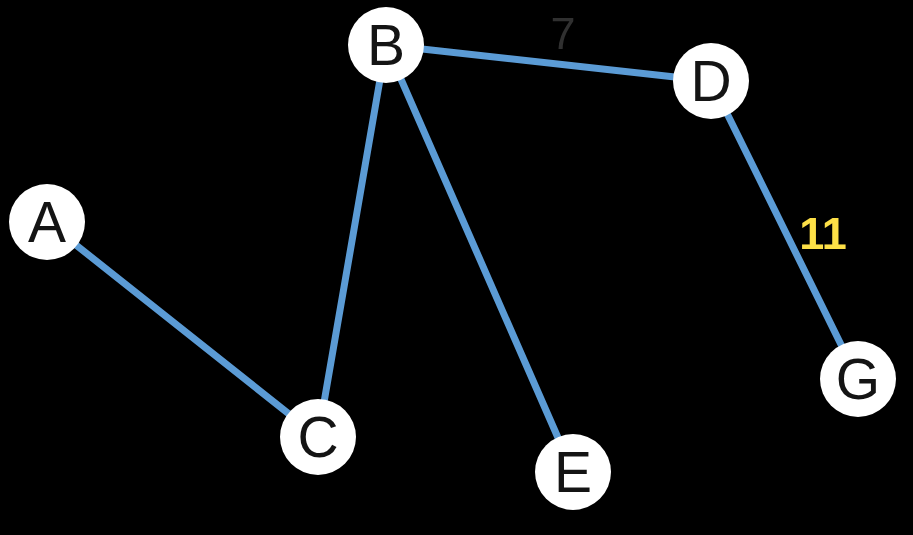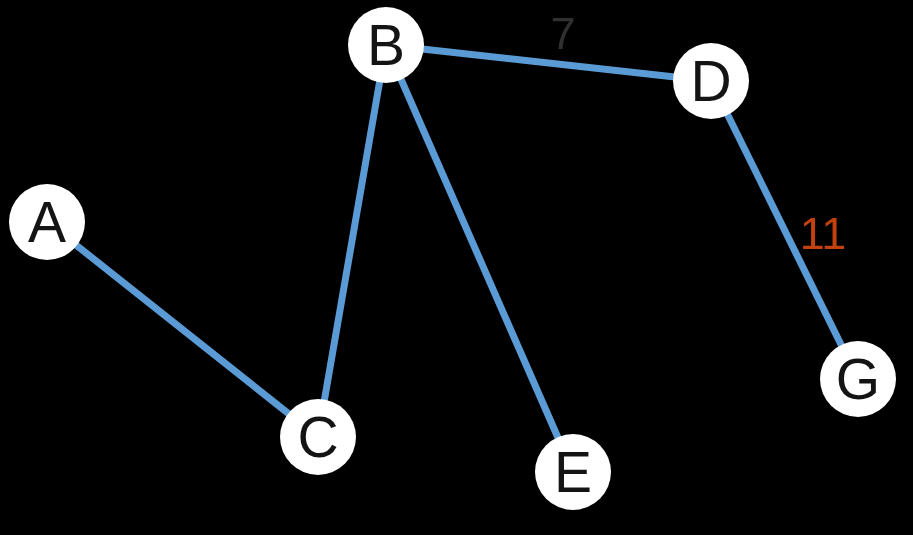--- a/index.html
+++ b/index.html
@@ -74,14 +74,14 @@
         <span class="node-label" style="color: rgb(20, 20, 20);">D</span>
       </div>
       <div class="node" style="left: 535px; top: 434px; width: 76px; height: 76px; background: rgb(255, 255, 255);">
         <span class="node-label" style="color: rgb(20, 20, 20);">E</span>
       </div>
       <div class="node" style="left: 820px; top: 341px; width: 76px; height: 76px; background: rgb(255, 255, 255);">
         <span class="node-label" style="color: rgb(20, 20, 20);">G</span>
       </div>
     </div>
 <div class="edge-weight" style="left: 563px; top: 33px; color: rgb(48, 48, 48);">7</div>
-    <div class="edge-weight" style="left: 823px; top: 233px; color: #c2410c;">11</div>
+    <div class="edge-weight" style="left: 823px; top: 233px; color: #fde047; font-weight: bold;">11</div>
   </div>
 
 </body></html>

